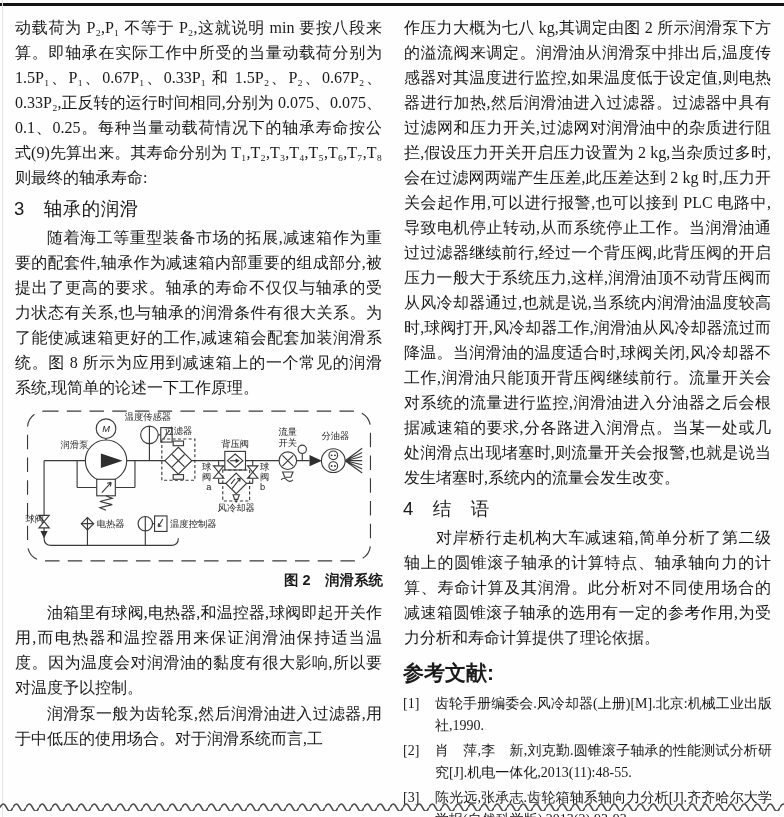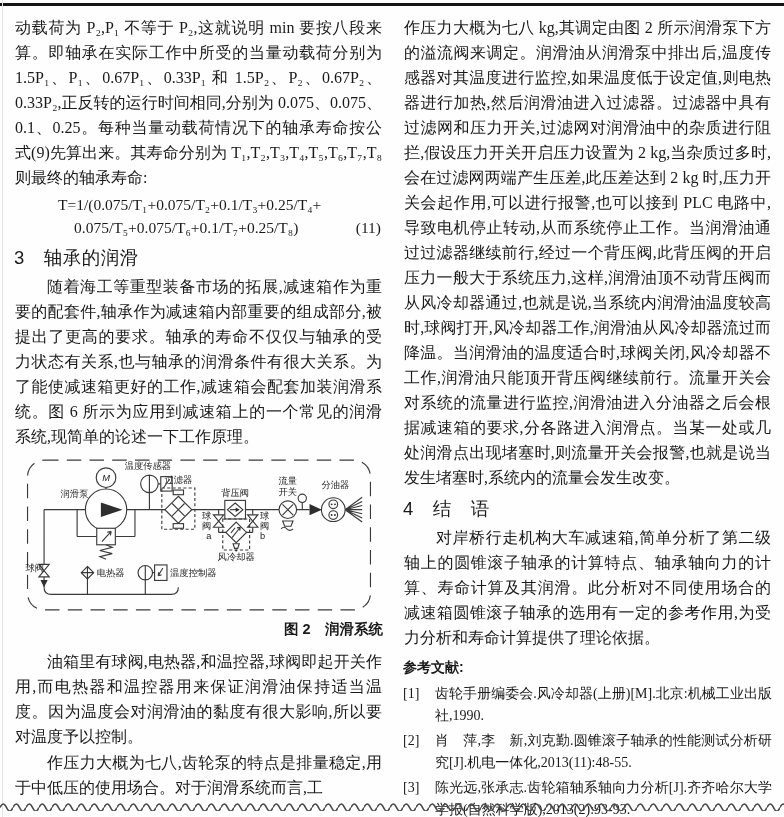--- a/index.html
+++ b/index.html
@@ -15,21 +15,21 @@
   p.body{font-size:16px;line-height:25px;text-align:justify;margin:1px;text-justify:inter-character}
   p.ind{text-indent:2em}
   .formula{font-size:15.5px;line-height:23px;margin:3px 0 2px}
   .formula .l1{padding-left:44px}
   .frow{display:flex;justify-content:space-between;padding-left:60px;padding-right:2px}
   h2.sec{font-size:18.5px;font-weight:normal;margin:6px 0 4px;
          font-family:"Liberation Sans","DejaVu Sans",sans-serif;letter-spacing:.5px}
   .figwrap{margin:8px 0 0;text-align:center}
   .figcap{font-size:14.5px;font-weight:bold;margin:2px 0 10px;text-align:right;
           font-family:"Liberation Sans","DejaVu Sans",sans-serif}
-  .refs-title{font-size:14px;font-weight:bold;margin:9px 0 6px;
+  .refs-title{font-size:21px;font-weight:bold;margin:9px 0 6px;
           font-family:"Liberation Sans","DejaVu Sans",sans-serif}
   .ref{display:flex;font-size:14px;line-height:22px;margin-bottom:3px}
   .ref .n{width:32px;flex:none}
   .ref .t{flex:1;text-align:justify}
   .wave{position:absolute;bottom:6px;left:0}
   
   .st{stroke:#3a3a3a;stroke-width:1.1;fill:none}
   .wf{stroke:#3a3a3a;stroke-width:1.1;fill:#ffffff}
   .bk{fill:#2e2e2e;stroke:none}
   .lb{font-family:"Liberation Sans","DejaVu Sans",sans-serif;font-size:9px;fill:#222}
@@ -40,31 +40,24 @@
 <body>
 
 <div class="toprule"></div>
 <div class="leftedge"></div>
 
 <div class="cols">
 
   <div class="col">
     <p class="body">动载荷为 P₂,P₁ 不等于 P₂,这就说明 min 要按八段来算。即轴承在实际工作中所受的当量动载荷分别为 1.5P₁、P₁、0.67P₁、0.33P₁ 和 1.5P₂、P₂、0.67P₂、0.33P₂,正反转的运行时间相同,分别为 0.075、0.075、0.1、0.25。每种当量动载荷情况下的轴承寿命按公式(9)先算出来。其寿命分别为 T₁,T₂,T₃,T₄,T₅,T₆,T₇,T₈ 则最终的轴承寿命:</p>
 
-    <div class="formula">
-      <div class="l1">T=1/(0.075/T₁+0.075/T₂+0.1/T₃+0.25/T₄+</div>
-      <div class="frow">
-        <span>0.075/T₅+0.075/T₆+0.1/T₇+0.25/T₈)</span>
-        <span>(11)</span>
-      </div>
-    </div>
 
     <h2 class="sec">3　轴承的润滑</h2>
 
-    <p class="body ind">随着海工等重型装备市场的拓展,减速箱作为重要的配套件,轴承作为减速箱内部重要的组成部分,被提出了更高的要求。轴承的寿命不仅仅与轴承的受力状态有关系,也与轴承的润滑条件有很大关系。为了能使减速箱更好的工作,减速箱会配套加装润滑系统。图 6 所示为应用到减速箱上的一个常见的润滑系统,现简单的论述一下工作原理。</p>
+    <p class="body ind">随着海工等重型装备市场的拓展,减速箱作为重要的配套件,轴承作为减速箱内部重要的组成部分,被提出了更高的要求。轴承的寿命不仅仅与轴承的受力状态有关系,也与轴承的润滑条件有很大关系。为了能使减速箱更好的工作,减速箱会配套加装润滑系统。图 8 所示为应用到减速箱上的一个常见的润滑系统,现简单的论述一下工作原理。</p>
 
     <div class="figwrap">
       <svg width="352" height="157" viewBox="0 0 340 152">
 
         <rect x="4" y="3" width="332" height="145" rx="16" class="st" stroke="#666" stroke-width="1.2" stroke-dasharray="14 8"></rect>
 
         <path class="st" d="M61,51 H20 M20,51 V104 M20,116 V126 M100,51 H277 M122,34.5 V51 M270,51 V44 M189,51 V56 M189,68 V73 M189,73 H222 M222,73 V68 M222,56 V51 M108,51 V77 M108,77 H89 M71,77 H52 M52,77 V51 M62,118 V133 M118,119 V133"></path>
 
         <path class="st" d="M20,126 q0,7 7,7 H143 q7,0 7,-7"></path>
 
@@ -176,21 +169,21 @@
           <path class="st" d="M118,105 V119 M125,112 H127"></path>
           <rect x="127" y="104.5" width="12" height="15" class="wf"></rect>
           <path class="st" d="M135,107.5 L130.5,115 M130.5,115 l0.4,-3.4 M130.5,115 l3.2,-0.9"></path>
         </g>
         <text x="142" y="115" class="lb">温度控制器</text>
       </svg>
       <div class="figcap">图 2　润滑系统</div>
     </div>
 
     <p class="body ind">油箱里有球阀,电热器,和温控器,球阀即起开关作用,而电热器和温控器用来保证润滑油保持适当温度。因为温度会对润滑油的黏度有很大影响,所以要对温度予以控制。</p>
-    <p class="body ind">作压力大概为七八,齿轮泵的特点是排量稳定,用于中低压的使用场合。对于润滑系统而言,工</p>
+    <p class="body ind">润滑泵一般为齿轮泵,然后润滑油进入过滤器,用于中低压的使用场合。对于润滑系统而言,工</p>
   </div>
 
   <div class="col">
     <p class="body">作压力大概为七八 kg,其调定由图 2 所示润滑泵下方的溢流阀来调定。润滑油从润滑泵中排出后,温度传感器对其温度进行监控,如果温度低于设定值,则电热器进行加热,然后润滑油进入过滤器。过滤器中具有过滤网和压力开关,过滤网对润滑油中的杂质进行阻拦,假设压力开关开启压力设置为 2 kg,当杂质过多时,会在过滤网两端产生压差,此压差达到 2 kg 时,压力开关会起作用,可以进行报警,也可以接到 PLC 电路中,导致电机停止转动,从而系统停止工作。当润滑油通过过滤器继续前行,经过一个背压阀,此背压阀的开启压力一般大于系统压力,这样,润滑油顶不动背压阀而从风冷却器通过,也就是说,当系统内润滑油温度较高时,球阀打开,风冷却器工作,润滑油从风冷却器流过而降温。当润滑油的温度适合时,球阀关闭,风冷却器不工作,润滑油只能顶开背压阀继续前行。流量开关会对系统的流量进行监控,润滑油进入分油器之后会根据减速箱的要求,分各路进入润滑点。当某一处或几处润滑点出现堵塞时,则流量开关会报警,也就是说当发生堵塞时,系统内的流量会发生改变。</p>
 
     <h2 class="sec">4　结　语</h2>
 
     <p class="body ind">对岸桥行走机构大车减速箱,简单分析了第二级轴上的圆锥滚子轴承的计算特点、轴承轴向力的计算、寿命计算及其润滑。此分析对不同使用场合的减速箱圆锥滚子轴承的选用有一定的参考作用,为受力分析和寿命计算提供了理论依据。</p>
 
     <div class="refs-title">参考文献:</div>

